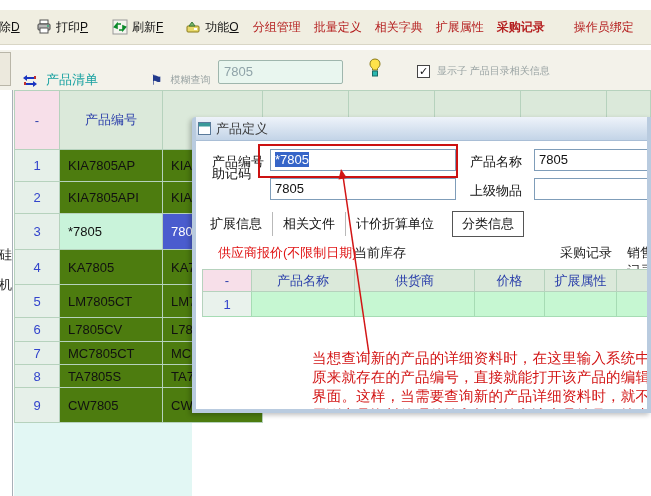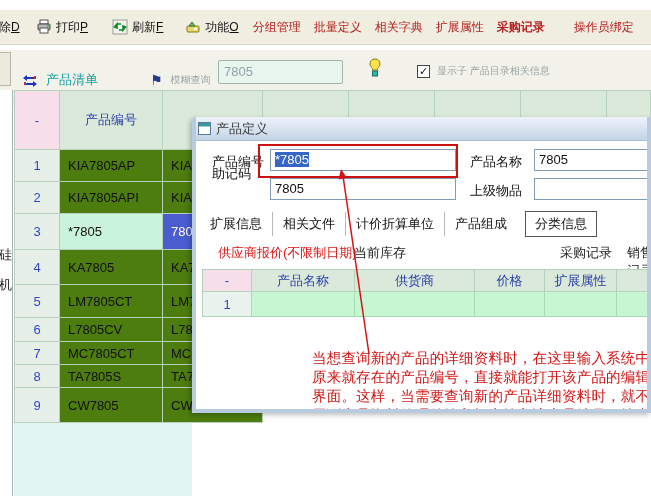--- a/index.html
+++ b/index.html
@@ -249,21 +249,20 @@
 
     <span class="dlabel" style="left:16px; top:48px;">助记码</span>
     <div class="dinput" style="left:74px; top:61px; width:186px;">7805</div>
     <span class="dlabel" style="left:274px; top:65px;">上级物品</span>
     <div class="dinput" style="left:338px; top:61px; width:130px;"></div>
 
     <div class="tabstrip" id="dtabs">
         <span class="tab">扩展信息</span>
         <span class="tab">相关文件</span>
         <span class="tab">计价折算单位</span>
-        <span class="tab">产品组成</span>
         <span class="tab active">分类信息</span>
       </div>
 
     <div class="linkrow">
       <span class="link-red">供应商报价(不限制日期)</span>
       <span class="link-dark" style="left:152px;">当前库存</span>
       <span class="link-dark" style="left:358px;">采购记录</span>
       <span class="link-dark" style="left:425px;">销售记录</span>
     </div>
 

